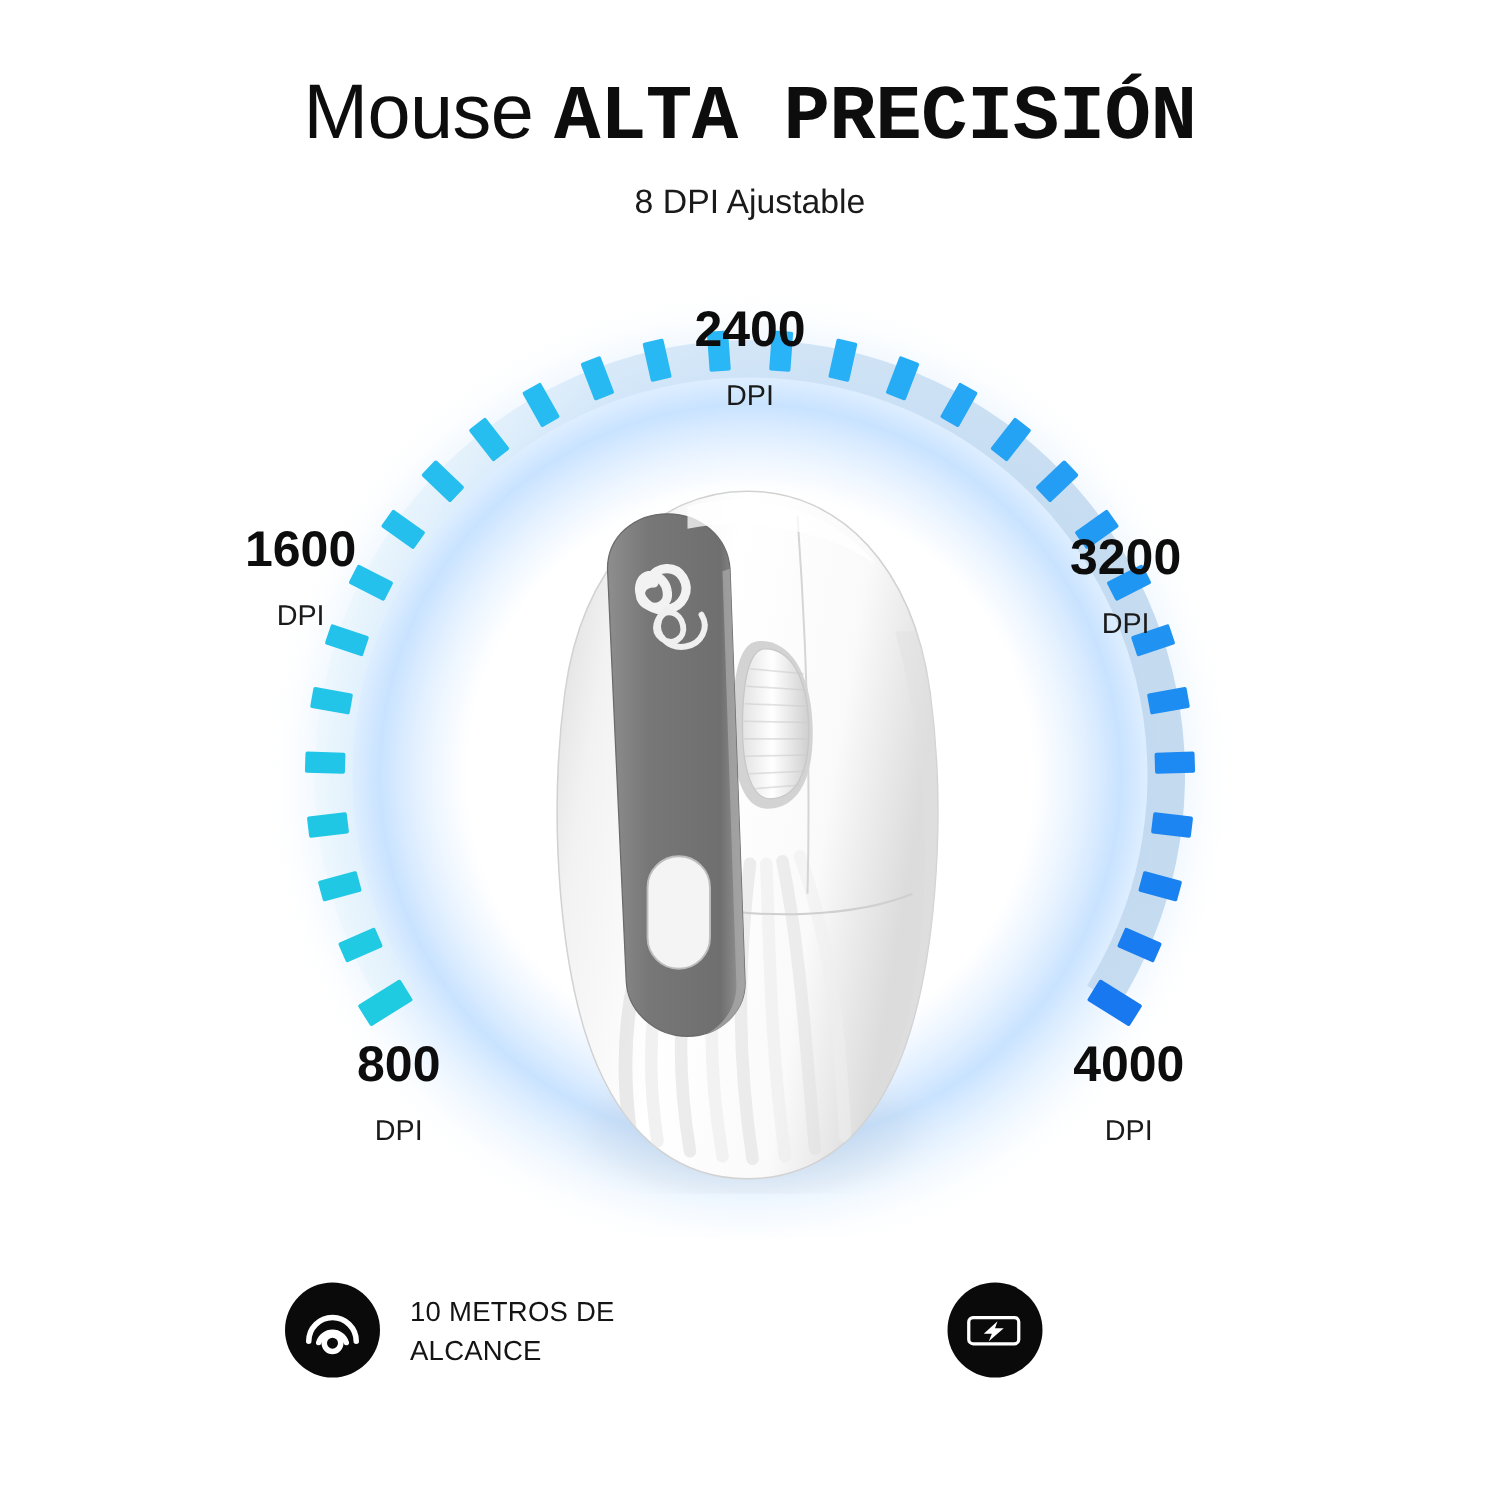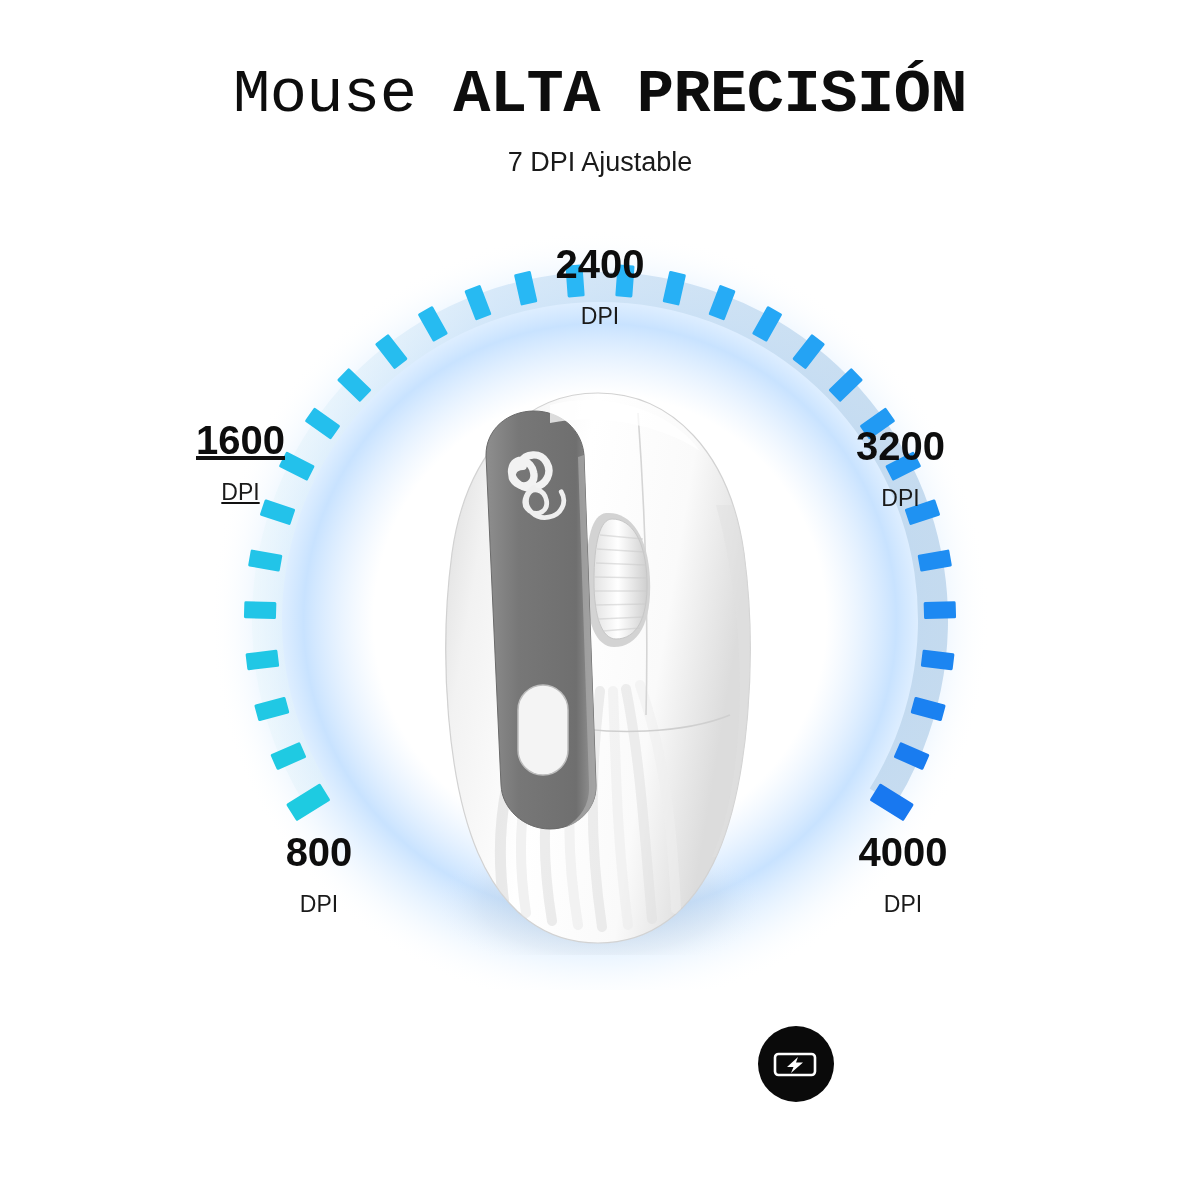--- a/index.html
+++ b/index.html
@@ -28,21 +28,20 @@
   }
   .title {
     font-size: 62px;
     line-height: 76px;
     letter-spacing: -0.5px;
     color: #0d0d0d;
     white-space: nowrap;
   }
   .title .light {
     font-weight: 400;
-    font-family: Liberation Mono, monospace;
   }
   .title .bold {
     font-weight: 700;
     font-family: Liberation Mono, monospace;
   }
   .subtitle {
     margin-top: 14px;
     font-size: 27px;
     font-weight: 400;
     color: #1a1a1a;
@@ -140,21 +139,21 @@
   .feature-right .feature-text { padding-top: 1px; }
   .feature-text div { white-space: nowrap; }
 </style>
 </head>
 <body>
 
 <div class="header">
   <div class="title">
     <span class="light">Mouse </span><span class="bold">ALTA PRECISIÓN</span>
   </div>
-  <div class="subtitle">7 DPI Ajustable</div>
+  <div class="subtitle">8 DPI Ajustable</div>
 </div>
 
 <div class="stage">
 
   <svg class="gauge-svg" viewBox="0 0 1200 790">
     <defs>
       <radialGradient id="glowGrad" cx="50%" cy="50%" r="50%">
         <stop offset="0%" stop-color="#ffffff" stop-opacity="0"></stop>
         <stop offset="58%" stop-color="#9ecbff" stop-opacity="0"></stop>
         <stop offset="76%" stop-color="#6fb4ff" stop-opacity="0.38"></stop>
@@ -299,21 +298,21 @@
         <path d="M28 42 C20 48 16 58 24 64 C32 70 42 64 40 54 C38 44 26 40 22 50
                  C18 62 30 72 42 70 C54 68 60 56 54 46" fill="none" stroke="#efefef" stroke-width="4.5" stroke-linecap="round"></path>
       </g>
 
       <rect x="118" y="300" width="50" height="90" rx="25" fill="#f4f4f4" stroke="#bdbdbd" stroke-width="1.5"></rect>
 
       <path d="M150 20 C200 6 268 22 300 66 C262 40 200 28 150 38 Z" fill="#ffffff" opacity="0.75"></path>
     </svg>
   </div>
 
-  <div class="dpi-label" style="left:196px; top:218px;text-decoration:underline;">
+  <div class="dpi-label" style="left:196px; top:218px;">
     <div class="dpi-value">1600</div>
     <div class="dpi-unit">DPI</div>
   </div>
 
   <div class="dpi-label" style="left:510px; top:42px; width:180px;">
     <div class="dpi-value">2400</div>
     <div class="dpi-unit">DPI</div>
   </div>
 
   <div class="dpi-label" style="left:856px; top:224px;">
@@ -327,20 +326,33 @@
   </div>
 
   <div class="dpi-label" style="left:838px; top:630px; width:130px;">
     <div class="dpi-value">4000</div>
     <div class="dpi-unit">DPI</div>
   </div>
 </div>
 
 <div class="features">
 
+  <div class="feature feature-left">
+    <div class="badge">
+      <svg width="46" height="42" viewBox="0 0 46 42" aria-hidden="true">
+        <path d="M4 30 A19 19 0 0 1 42 30" fill="none" stroke="#ffffff" stroke-width="4.4" stroke-linecap="round"></path>
+        <path d="M12 31 A11.5 11.5 0 0 1 34 31" fill="none" stroke="#ffffff" stroke-width="4.4" stroke-linecap="round"></path>
+        <circle cx="23" cy="31.5" r="6.6" fill="none" stroke="#ffffff" stroke-width="4.4"></circle>
+      </svg>
+    </div>
+    <div class="feature-text">
+      <div>10 METROS DE</div>
+      <div>ALCANCE</div>
+    </div>
+  </div>
 
   <div class="feature feature-right">
     <div class="badge">
       <svg width="48" height="32" viewBox="0 0 48 32" aria-hidden="true">
         <rect x="3" y="6" width="40" height="21" rx="3.5" fill="none" stroke="#ffffff" stroke-width="2.6"></rect>
         <path d="M26 9 L15 19 L21.5 19 L19 25 L31 14.5 L24 14.5 Z" fill="#ffffff"></path>
       </svg>
     </div>
   </div>
 </div>

